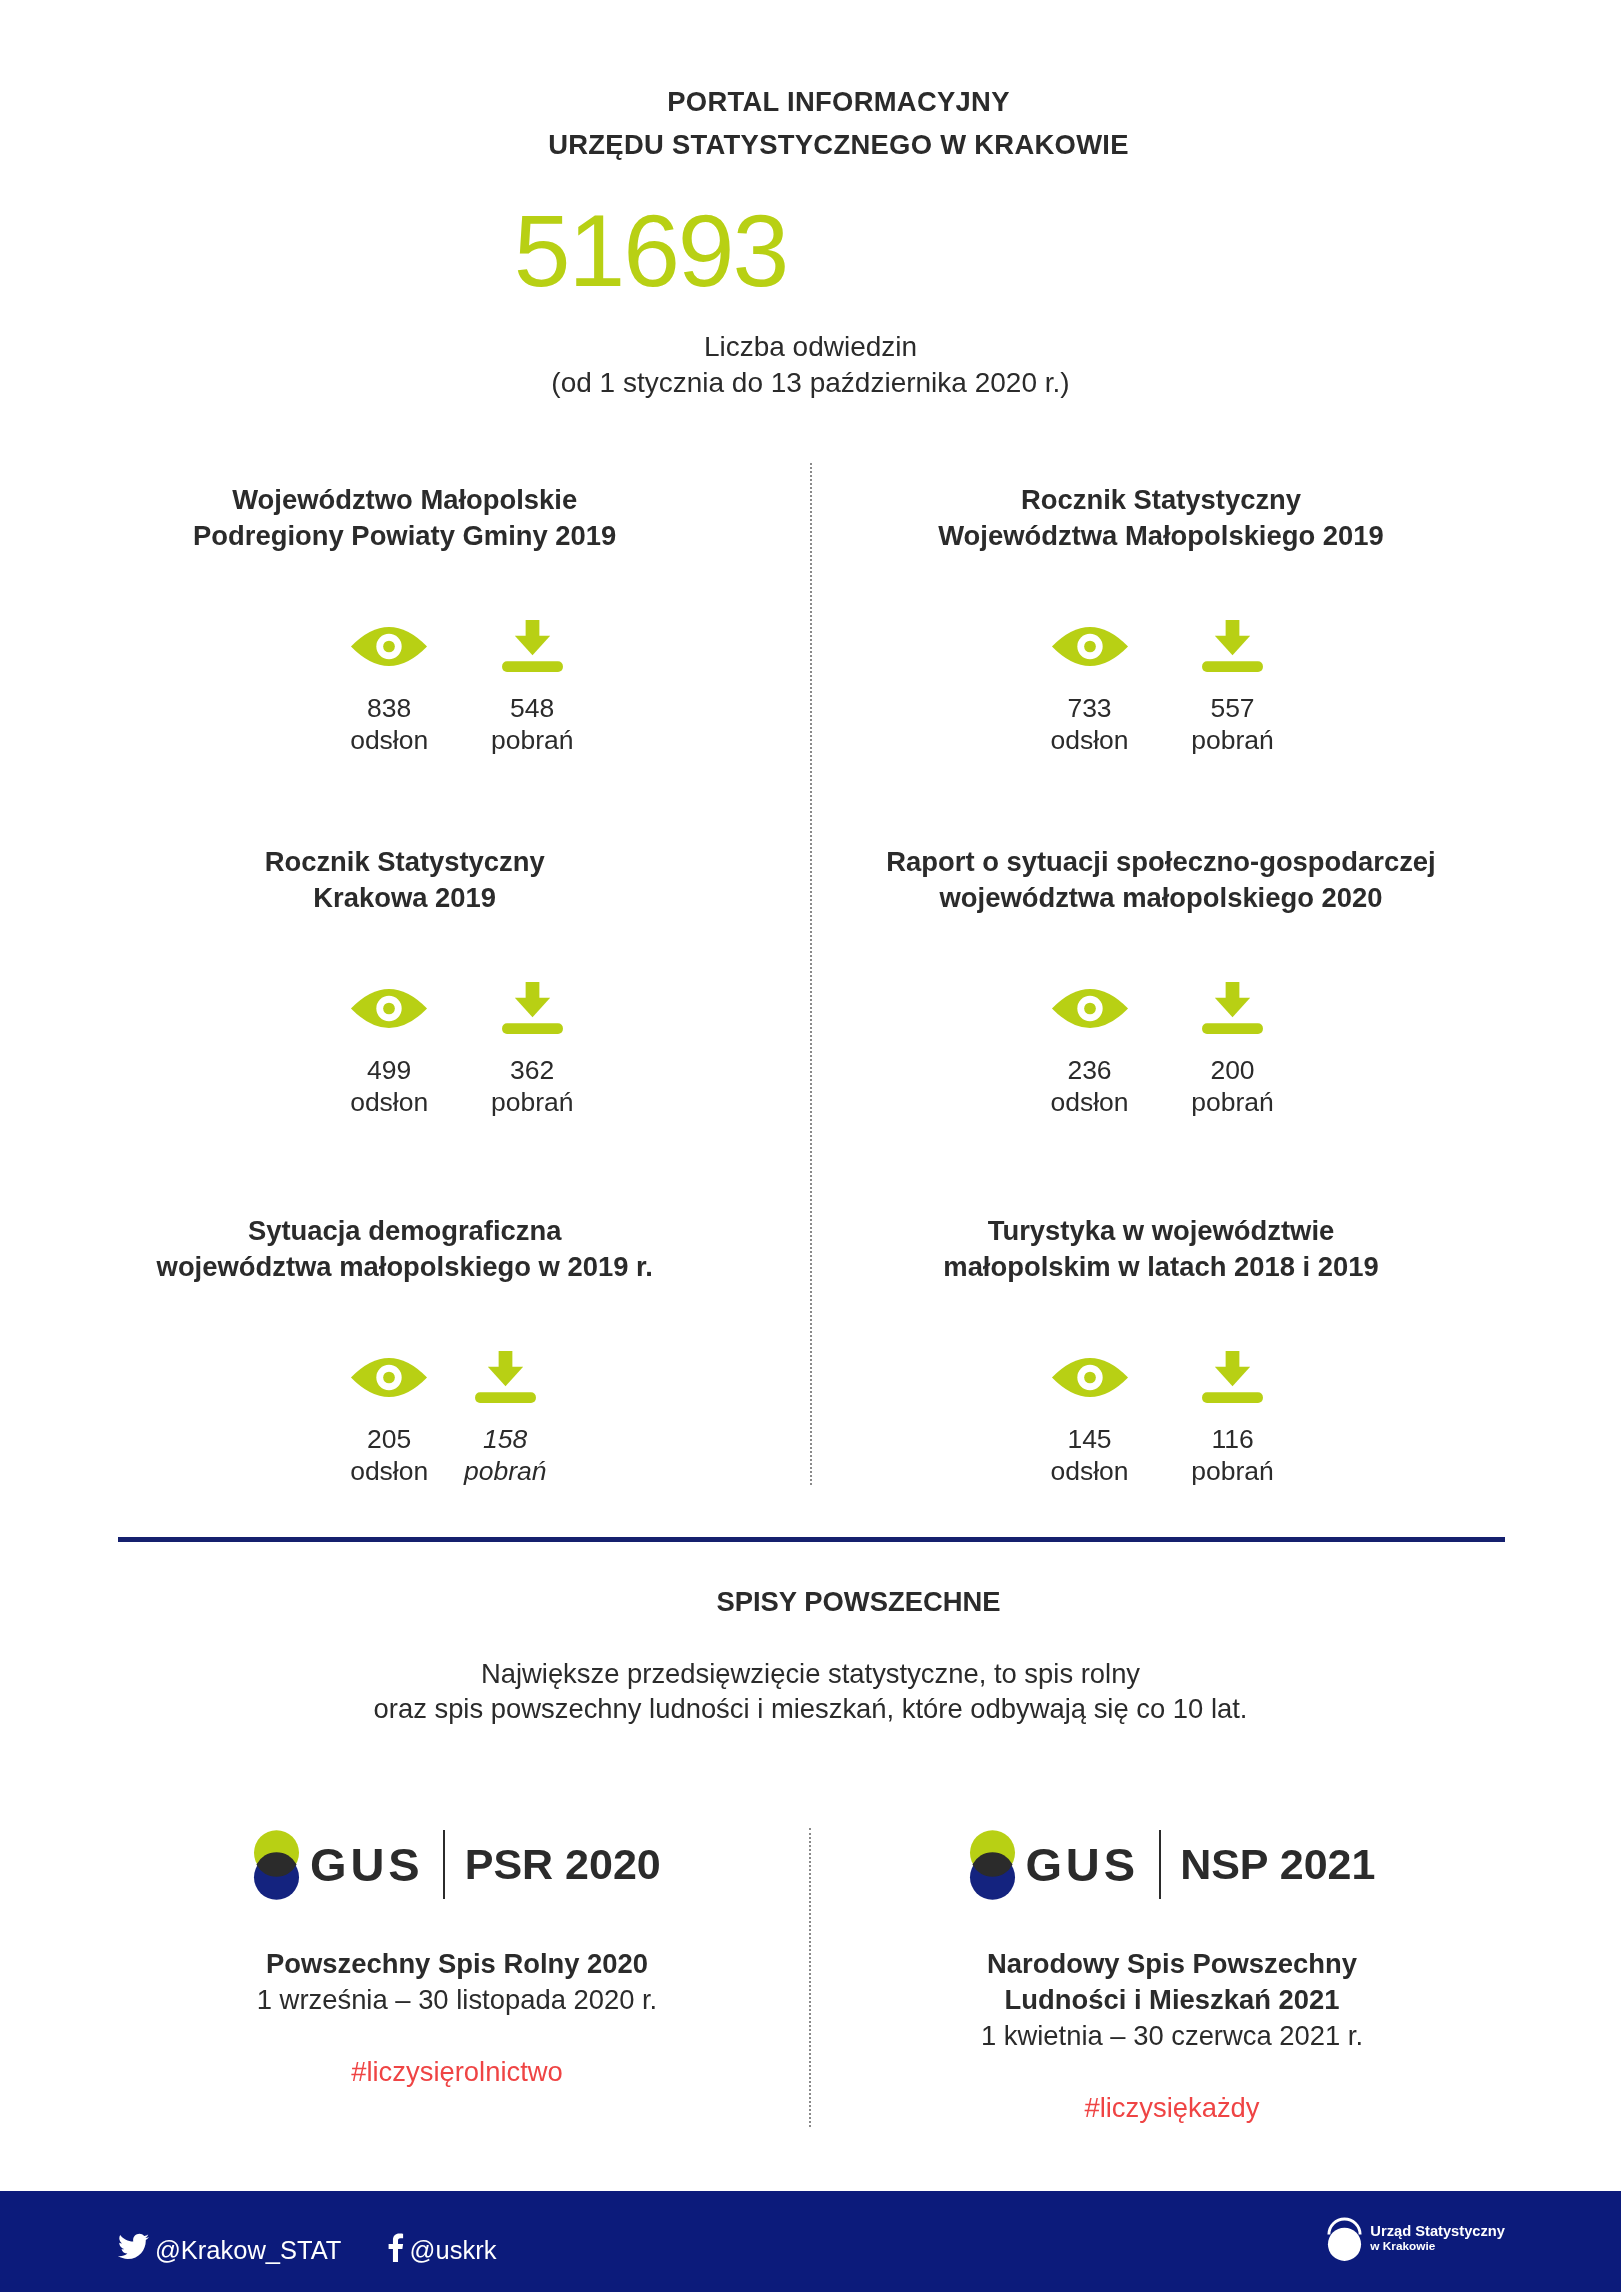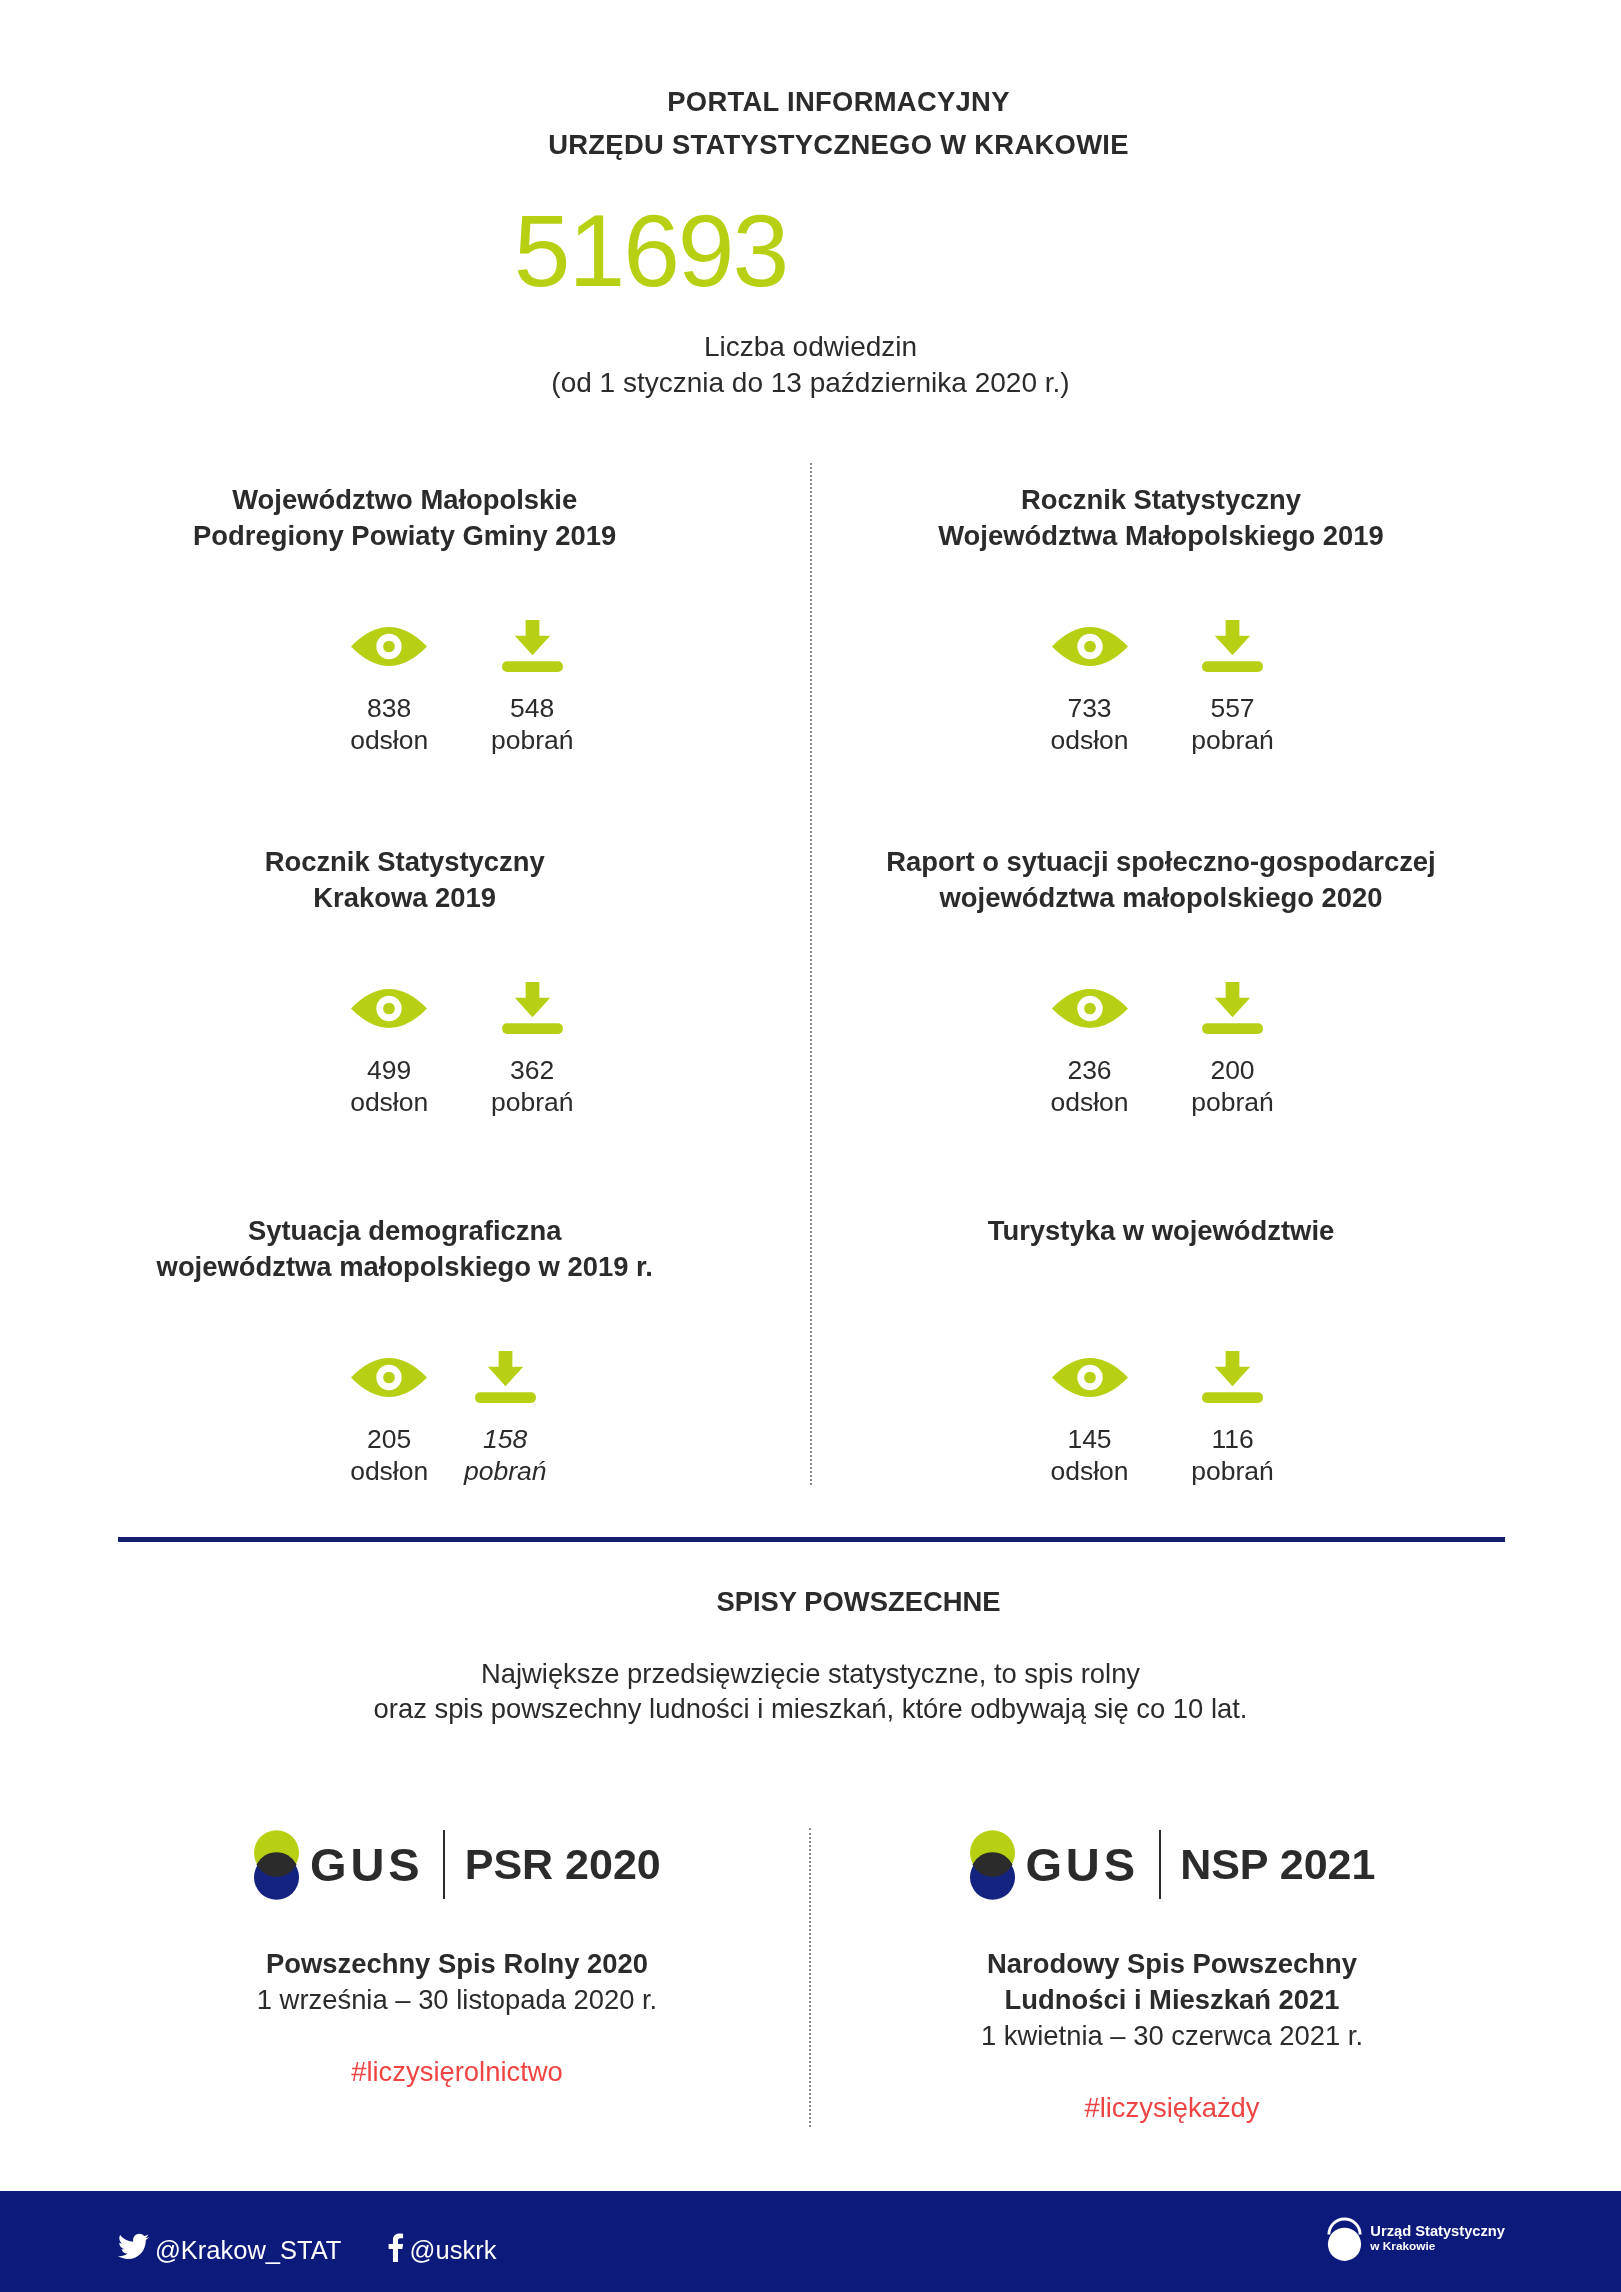--- a/index.html
+++ b/index.html
@@ -213,20 +213,21 @@
       </div>
       <div class="num">158</div>
       <div class="lbl">pobrań</div>
     </div>
   </div>
 </div>
 
 <div class="abs card" style="left:769px; top:1213px;">
   <div class="card-title center-text">
     <div>Turystyka w województwie</div>
+    <div>małopolskim w latach 2018 i 2019</div>
   </div>
   <div class="stats">
     <div class="stat" style="left:252px;">
       <div class="icon">
         <svg width="80" height="47" viewBox="0 0 82 48">
             <path d="M2 24 Q41 -16 80 24 Q41 64 2 24 Z" fill="#b8d014"></path>
             <circle cx="41" cy="24" r="13" fill="#fff"></circle>
             <circle cx="41" cy="24" r="6" fill="#b8d014"></circle>
           </svg>
       </div>

